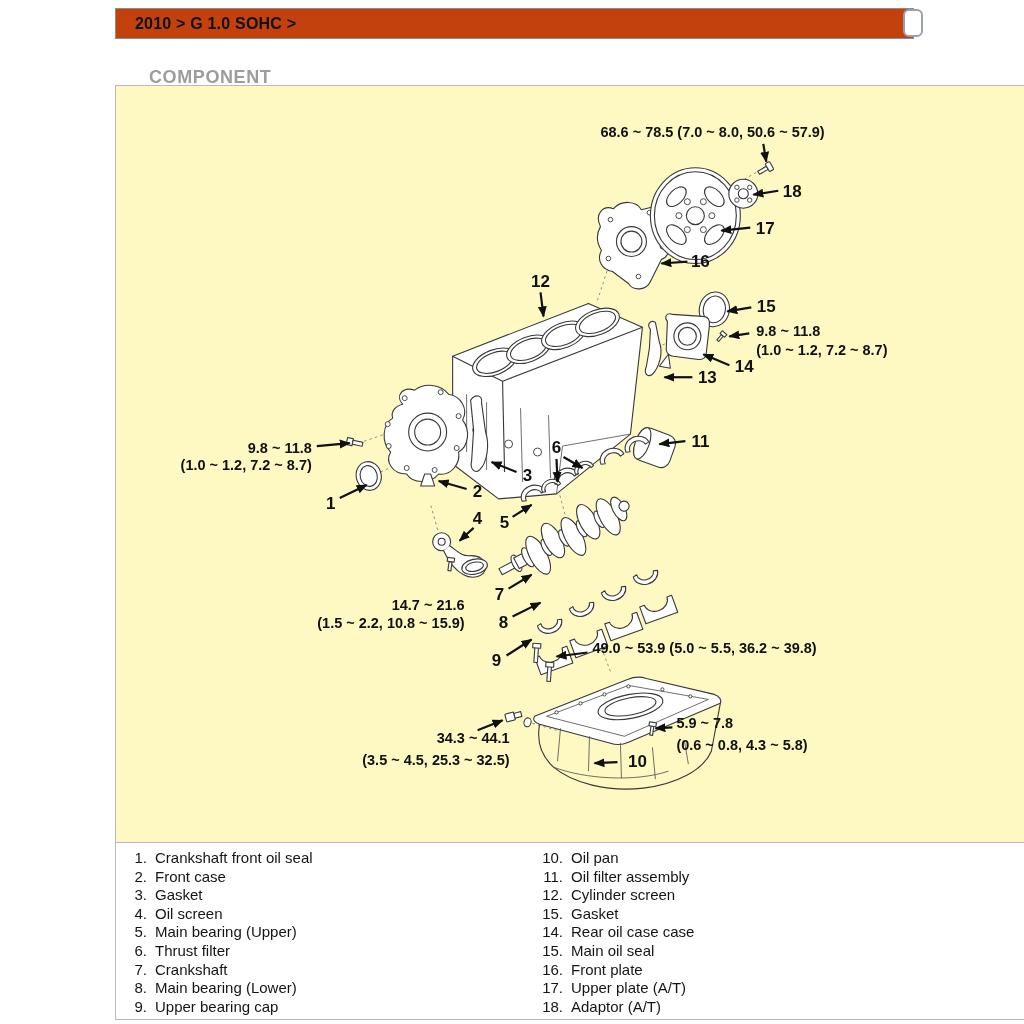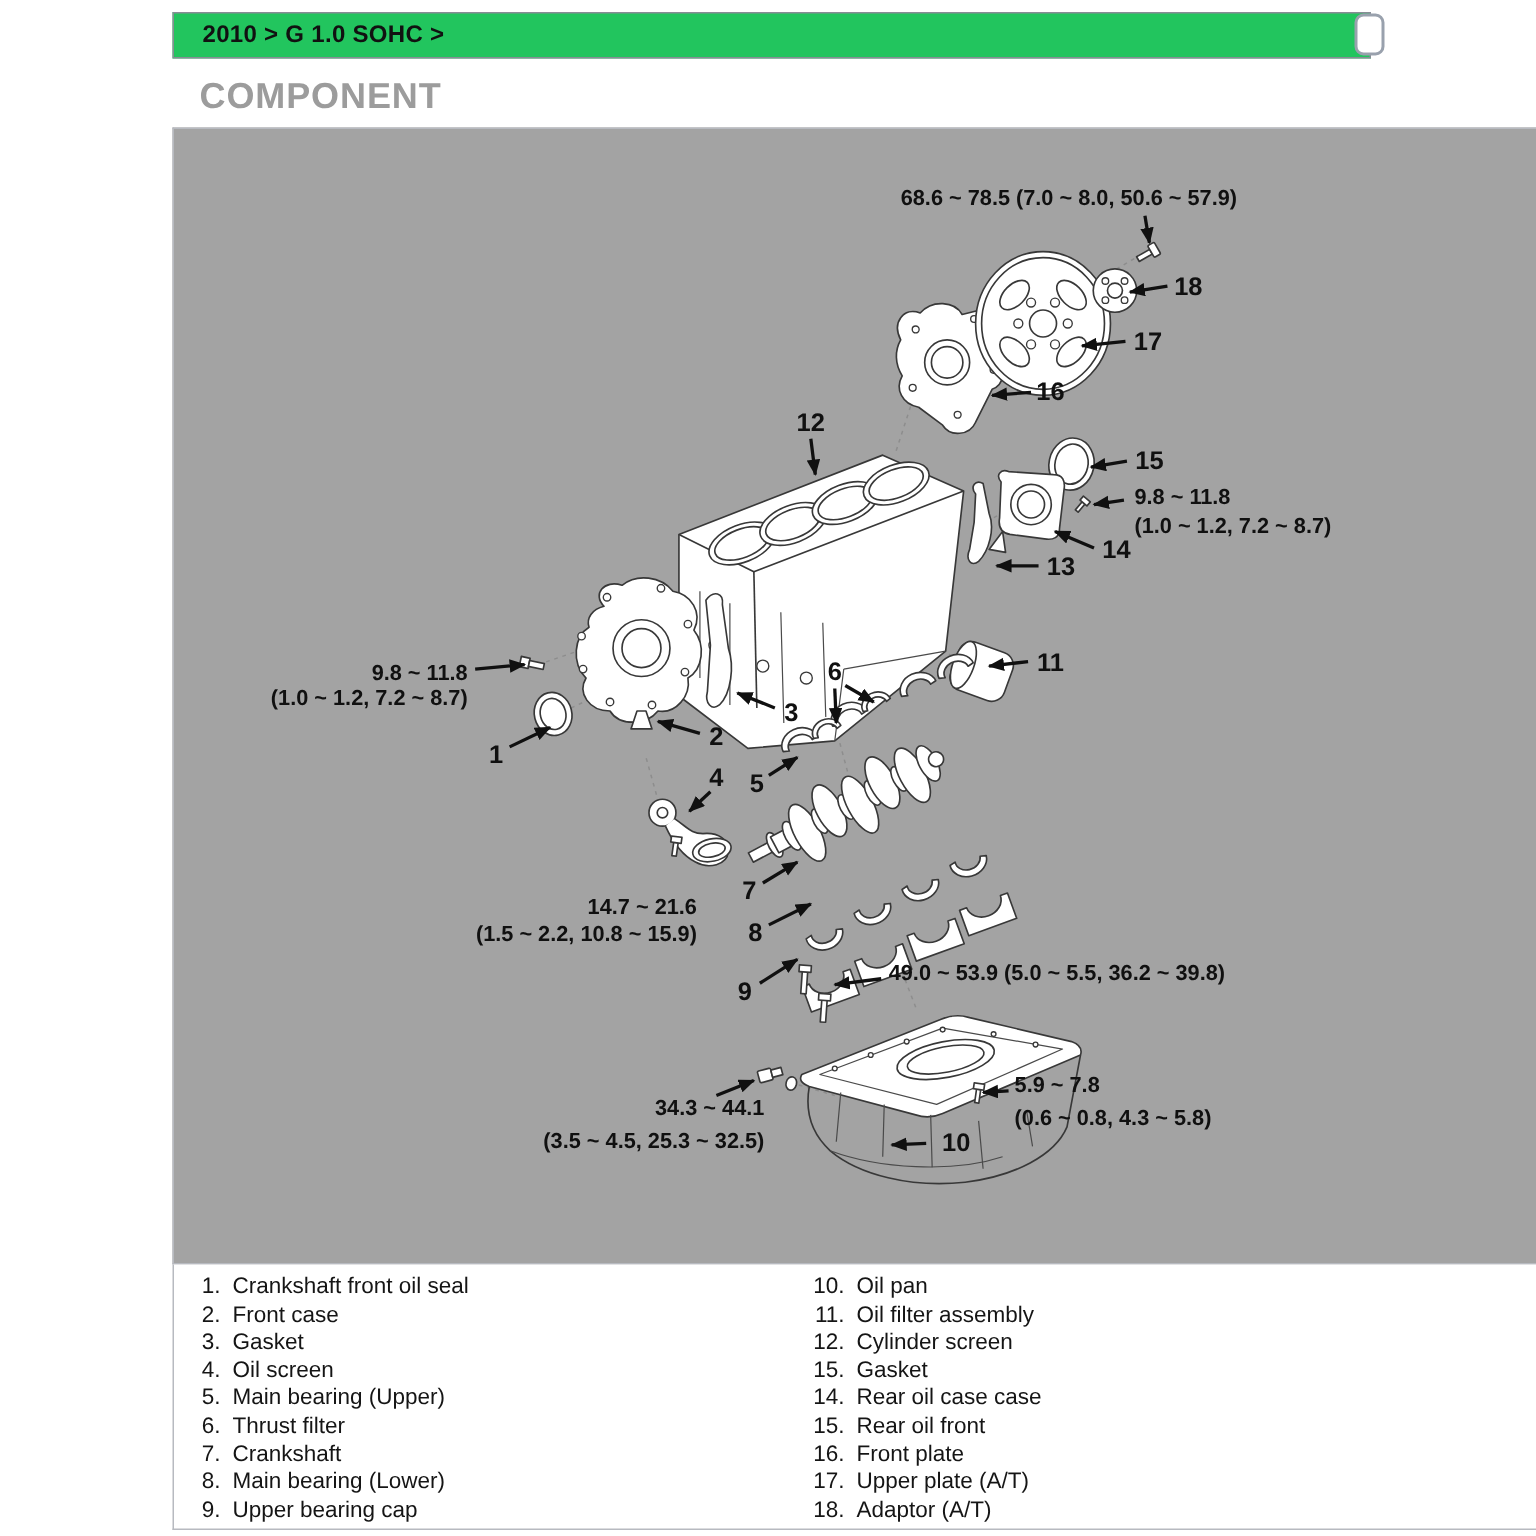--- a/index.html
+++ b/index.html
@@ -3,35 +3,35 @@
 <meta charset="utf-8">
 <style>
   html,body{margin:0;padding:0}
   body{
     width:1024px;height:1024px;position:relative;overflow:hidden;
     background:#ffffff;color:#111;
     font-family:"Liberation Sans",sans-serif;
   }
   .crumb-bar{
     position:absolute;left:115px;top:8px;width:799px;height:31px;
-    border:1px solid #878d95;background:#22c55e;box-sizing:border-box;
+    border:1px solid #878d95;background:#c2410c;box-sizing:border-box;
     display:flex;align-items:center;padding-left:19px;
     font-weight:bold;font-size:16px;letter-spacing:.2px;
   }
   .crumb-btn{
     position:absolute;left:903px;top:9px;width:20px;height:28px;
     border:2px solid #99a1ad;border-radius:6px;background:#fff;box-sizing:border-box;
   }
   .section-title{
-    position:absolute;left:133px;top:51px;margin:0;
-    font-size:24px;font-weight:bold;color:#9c9c9c;letter-spacing:.6px;
+    position:absolute;left:133px;top:51px;margin:16px;
+    font-size:18px;font-weight:bold;color:#9c9c9c;letter-spacing:.6px;
   }
   .diagram{
     position:absolute;left:115px;top:85px;width:909px;height:758px;
-    border:1px solid #b7bac0;border-right:none;box-sizing:border-box;background:#a3a3a3;
+    border:1px solid #b7bac0;border-right:none;box-sizing:border-box;background:#fef9c3;
   }
   .diagram svg.art{position:absolute;left:0;top:0;width:100%;height:100%}
   .torque-note{
     position:absolute;left:11px;bottom:11px;
     font-size:17px;font-weight:bold;color:#111;
   }
   .plist{
     position:absolute;left:115px;top:843px;width:909px;height:177px;
     border-left:1px solid #b7bac0;border-bottom:1px solid #b7bac0;
     box-sizing:border-box;display:flex;padding:6px 0 0 13px;background:#fff;
@@ -413,21 +413,21 @@
     <div class="prow">
         <span class="pnum">15.</span>
         <span>Gasket</span>
       </div>
     <div class="prow">
         <span class="pnum">14.</span>
         <span>Rear oil case case</span>
       </div>
     <div class="prow">
         <span class="pnum">15.</span>
-        <span>Rear oil front</span>
+        <span>Main oil seal</span>
       </div>
     <div class="prow">
         <span class="pnum">16.</span>
         <span>Front plate</span>
       </div>
     <div class="prow">
         <span class="pnum">17.</span>
         <span>Upper plate (A/T)</span>
       </div>
     <div class="prow">

